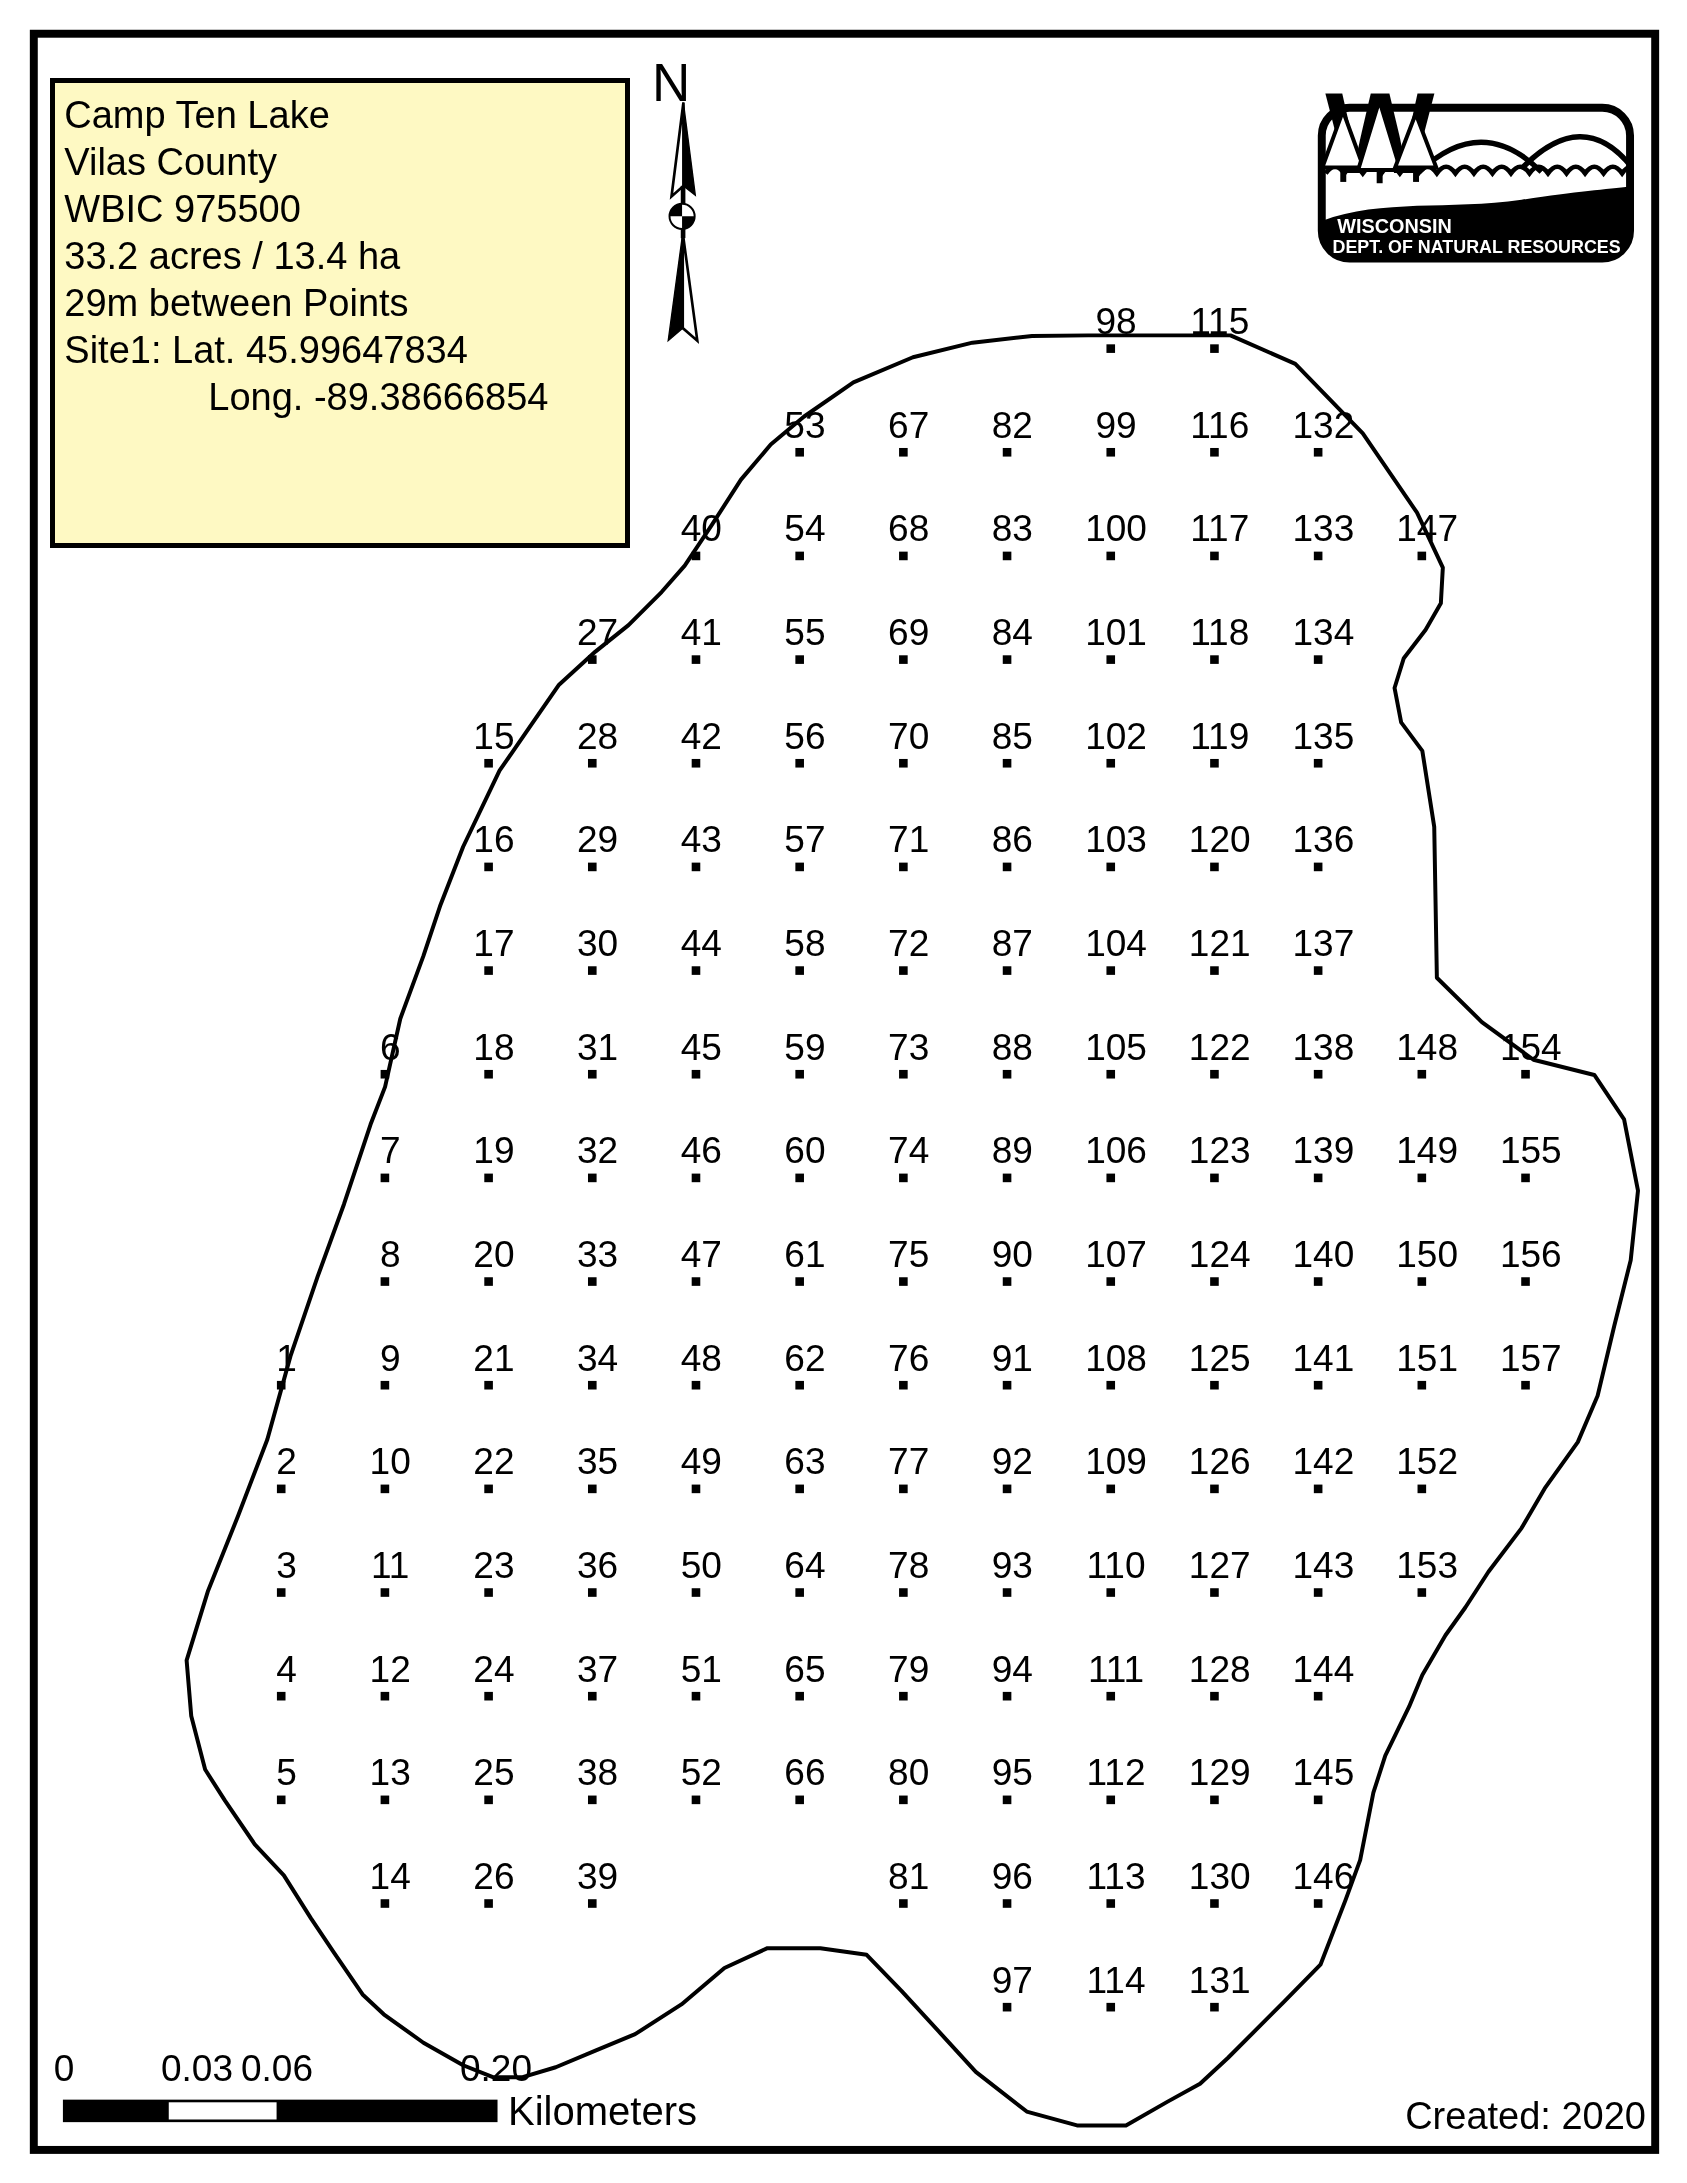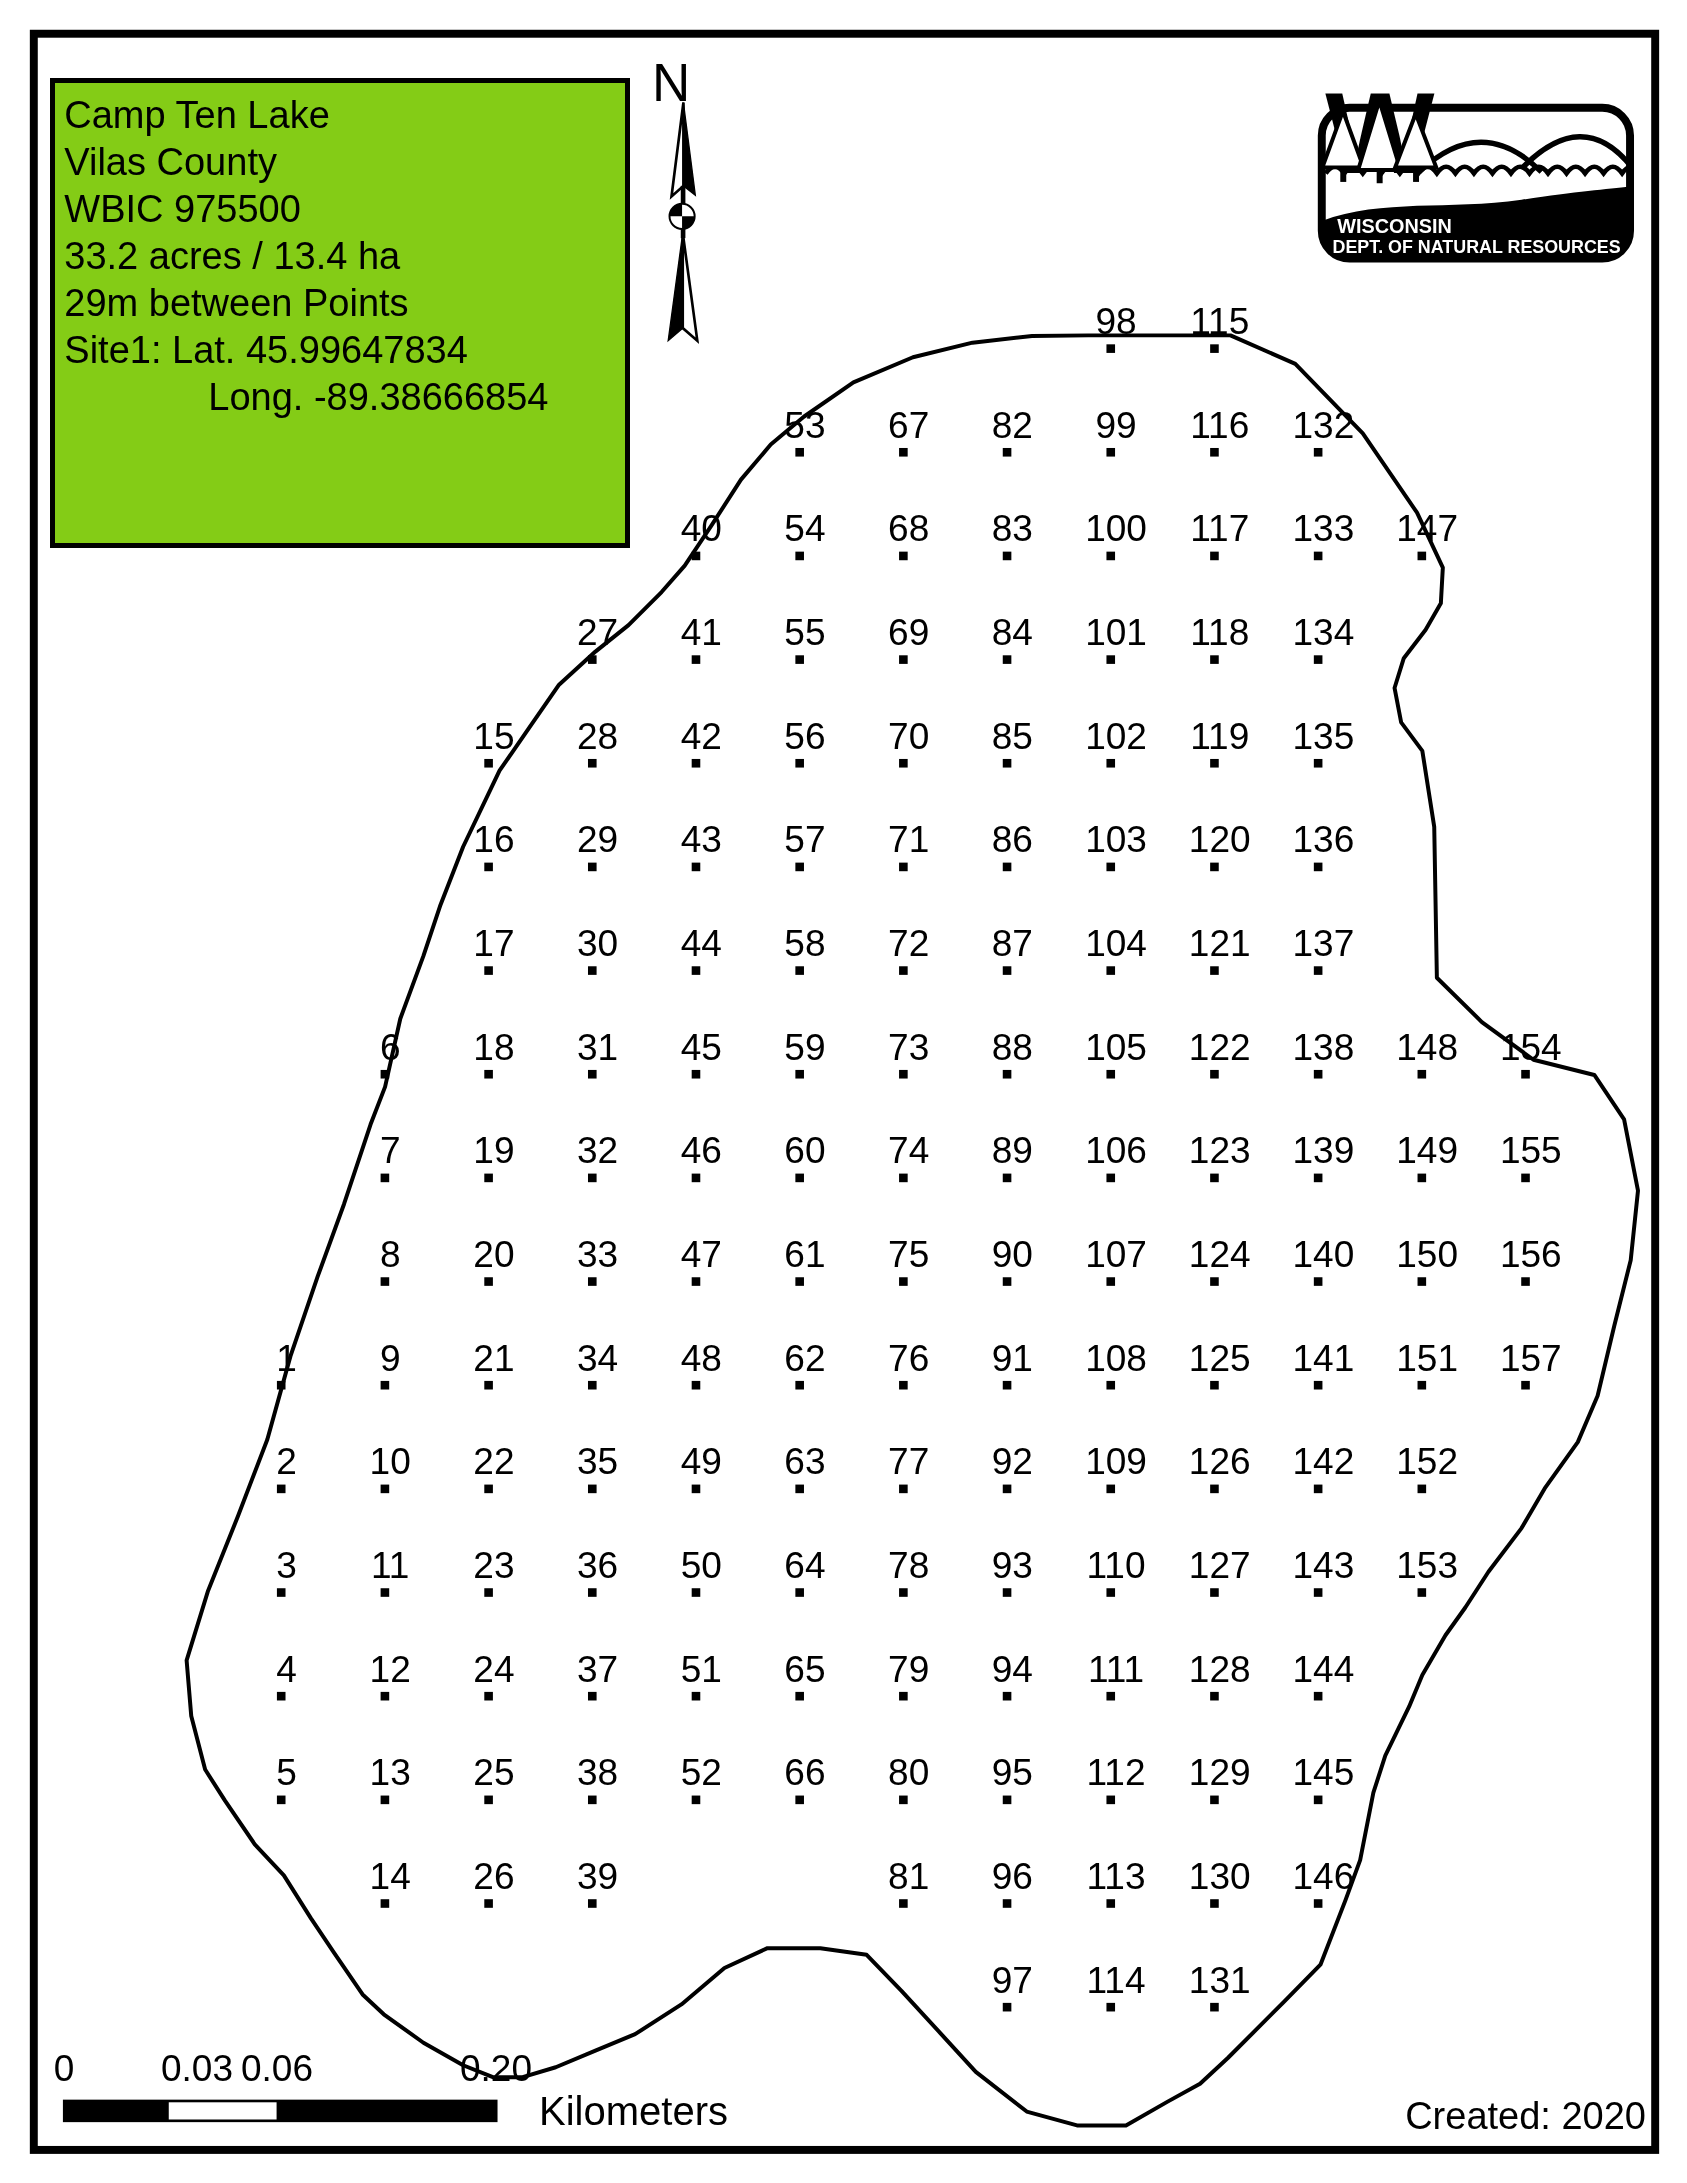--- a/index.html
+++ b/index.html
@@ -1,25 +1,25 @@
 <!DOCTYPE html>
 <html style="font-size:10.6px"><head>
 <meta charset="utf-8">
 <style>
   html,body{margin:0;padding:0;background:#ffffff;}
   .page{position:relative;width:1687px;height:2183px;background:#ffffff;overflow:hidden;
         font-family:"Liberation Sans", sans-serif;color:#000;}
   .page svg{position:absolute;left:0;top:0;}
   .abs{position:absolute;}
   .title-box{left:50px;top:78px;width:580px;height:470px;border:5.3px solid #000;
-             box-sizing:border-box;padding:9.3px 0 0 9.3px;background:#84cc16;}
+             box-sizing:border-box;padding:9.3px 0 0 9.3px;background:#fef9c3;}
   .tl{font-size:38px;line-height:47px;white-space:pre;}
   .tl-indent{padding-left:144px;}
   .tick{font-size:37px;transform:translateX(-50%);top:2048px;}
-  .unit{font-size:40px;left:508px;top:2089px;margin-left:31px;}
+  .unit{font-size:40px;left:508px;top:2089px;}
   .created{font-size:38px;right:41px;top:2095px;}
   .n-label{left:652px;top:52px;font-size:53px;}
   text{font-family:"Liberation Sans", sans-serif;}
 </style>
 </head>
 <body>
 
 <div class="page">
 
   <svg width="1687" height="2183" viewBox="0 0 2550 3300">

